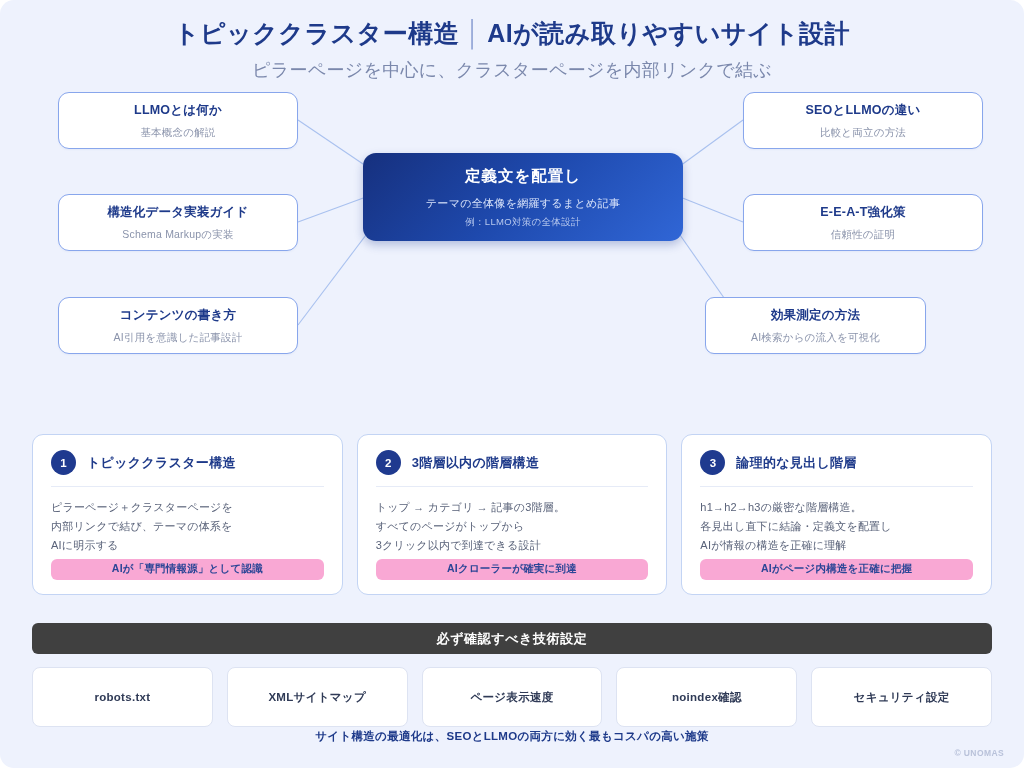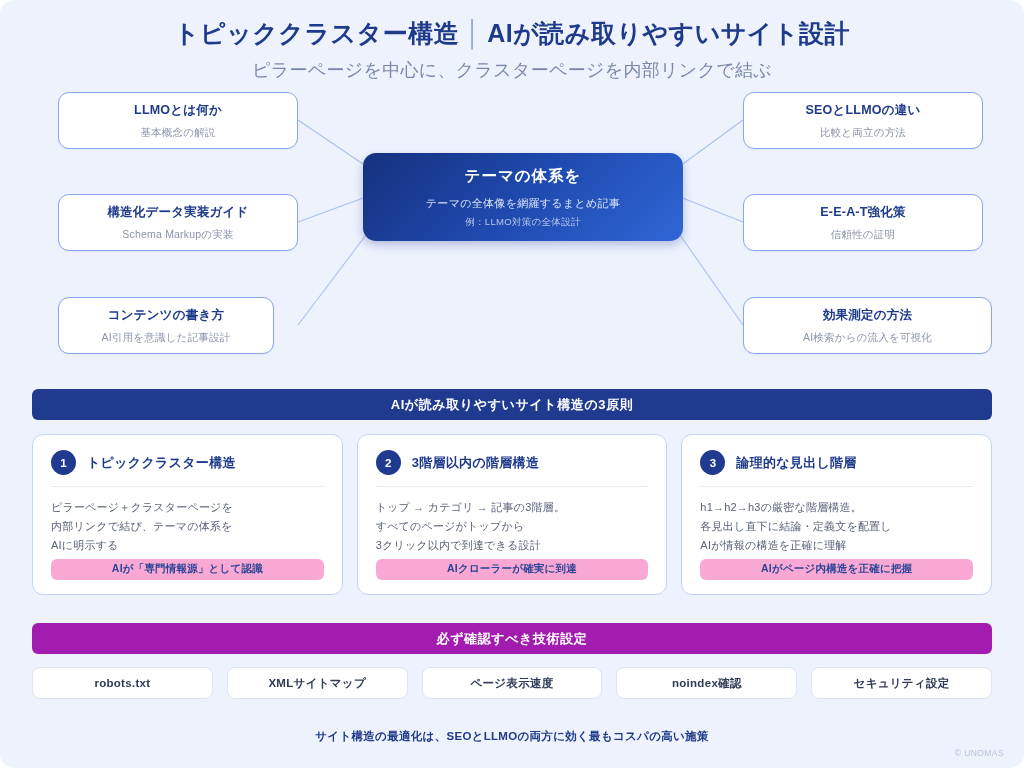--- a/index.html
+++ b/index.html
@@ -141,21 +141,21 @@
     letter-spacing: 0.6px;
   }
   .bar-blue {
     top: 389px;
     height: 31px;
     background: #1f3a8f;
   }
   .bar-gray {
     top: 623px;
     height: 31px;
-    background: #a21caf;
+    background: #404040;
   }
 
   
   .cards {
     position: absolute;
     left: 32px;
     top: 434px;
     width: 960px;
     height: 161px;
     display: flex;
@@ -218,21 +218,21 @@
     color: #2b4596;
     letter-spacing: 0.2px;
   }
 
   
   .chips {
     position: absolute;
     left: 32px;
     top: 667px;
     width: 960px;
-    height: 32px;
+    height: 60px;
     display: flex;
     gap: 14px;
   }
   .chip {
     flex: 1;
     background: #ffffff;
     border: 1.3px solid #dde3f2;
     border-radius: 8px;
     display: flex;
     align-items: center;
@@ -255,20 +255,21 @@
     color: #1e3a8a;
     letter-spacing: 0.3px;
   }
   .copyright {
     position: absolute;
     right: 20px;
     top: 748px;
     font-size: 8.5px;
     color: #b9c2da;
     letter-spacing: 0.4px;
+    font-weight: bold;
   }
 </style>
 </head>
 <body>
 
 <div id="canvas">
 
   <div class="header">
     <div class="title">
       <span>トピッククラスター構造</span><span class="divider">│</span><span>AIが読み取りやすいサイト設計</span>
@@ -296,46 +297,45 @@
     </svg>
 
     <div class="cluster" style="left:50px; top:12px; width:240px; height:57px;">
       <div class="c-title">LLMOとは何か</div>
       <div class="c-sub">基本概念の解説</div>
     </div>
     <div class="cluster" style="left:50px; top:114px; width:240px; height:57px;">
       <div class="c-title">構造化データ実装ガイド</div>
       <div class="c-sub">Schema Markupの実装</div>
     </div>
-    <div class="cluster" style="left:50px; top:217px; width:216px; height:57px;">
+    <div class="cluster" style="left:50px; top:217px; width:240px; height:57px;">
       <div class="c-title">コンテンツの書き方</div>
       <div class="c-sub">AI引用を意識した記事設計</div>
     </div>
 
     <div class="cluster" style="left:735px; top:114px; width:240px; height:57px;">
       <div class="c-title">E-E-A-T強化策</div>
       <div class="c-sub">信頼性の証明</div>
     </div>
     <div class="cluster" style="left:735px; top:12px; width:240px; height:57px;">
       <div class="c-title">SEOとLLMOの違い</div>
       <div class="c-sub">比較と両立の方法</div>
     </div>
-    <div class="cluster" style="left:735px; top:217px; width:249px; height:57px;">
+    <div class="cluster" style="left:697px; top:217px; width:221px; height:57px;border-radius:9px;">
       <div class="c-title">効果測定の方法</div>
       <div class="c-sub">AI検索からの流入を可視化</div>
     </div>
 
     <div class="pillar">
-      <div class="p-title">テーマの体系を</div>
+      <div class="p-title">定義文を配置し</div>
       <div class="p-sub">テーマの全体像を網羅するまとめ記事</div>
       <div class="p-ex">例：LLMO対策の全体設計</div>
     </div>
   </div>
 
-  <div class="bar bar-blue">AIが読み取りやすいサイト構造の3原則</div>
 
   <div class="cards">
 
     <div class="card">
       <div class="card-head">
         <div class="badge">1</div>
         <div class="card-title">トピッククラスター構造</div>
       </div>
       <div class="card-body" style="white-space: pre-line;">ピラーページ＋クラスターページを
 内部リンクで結び、テーマの体系を

